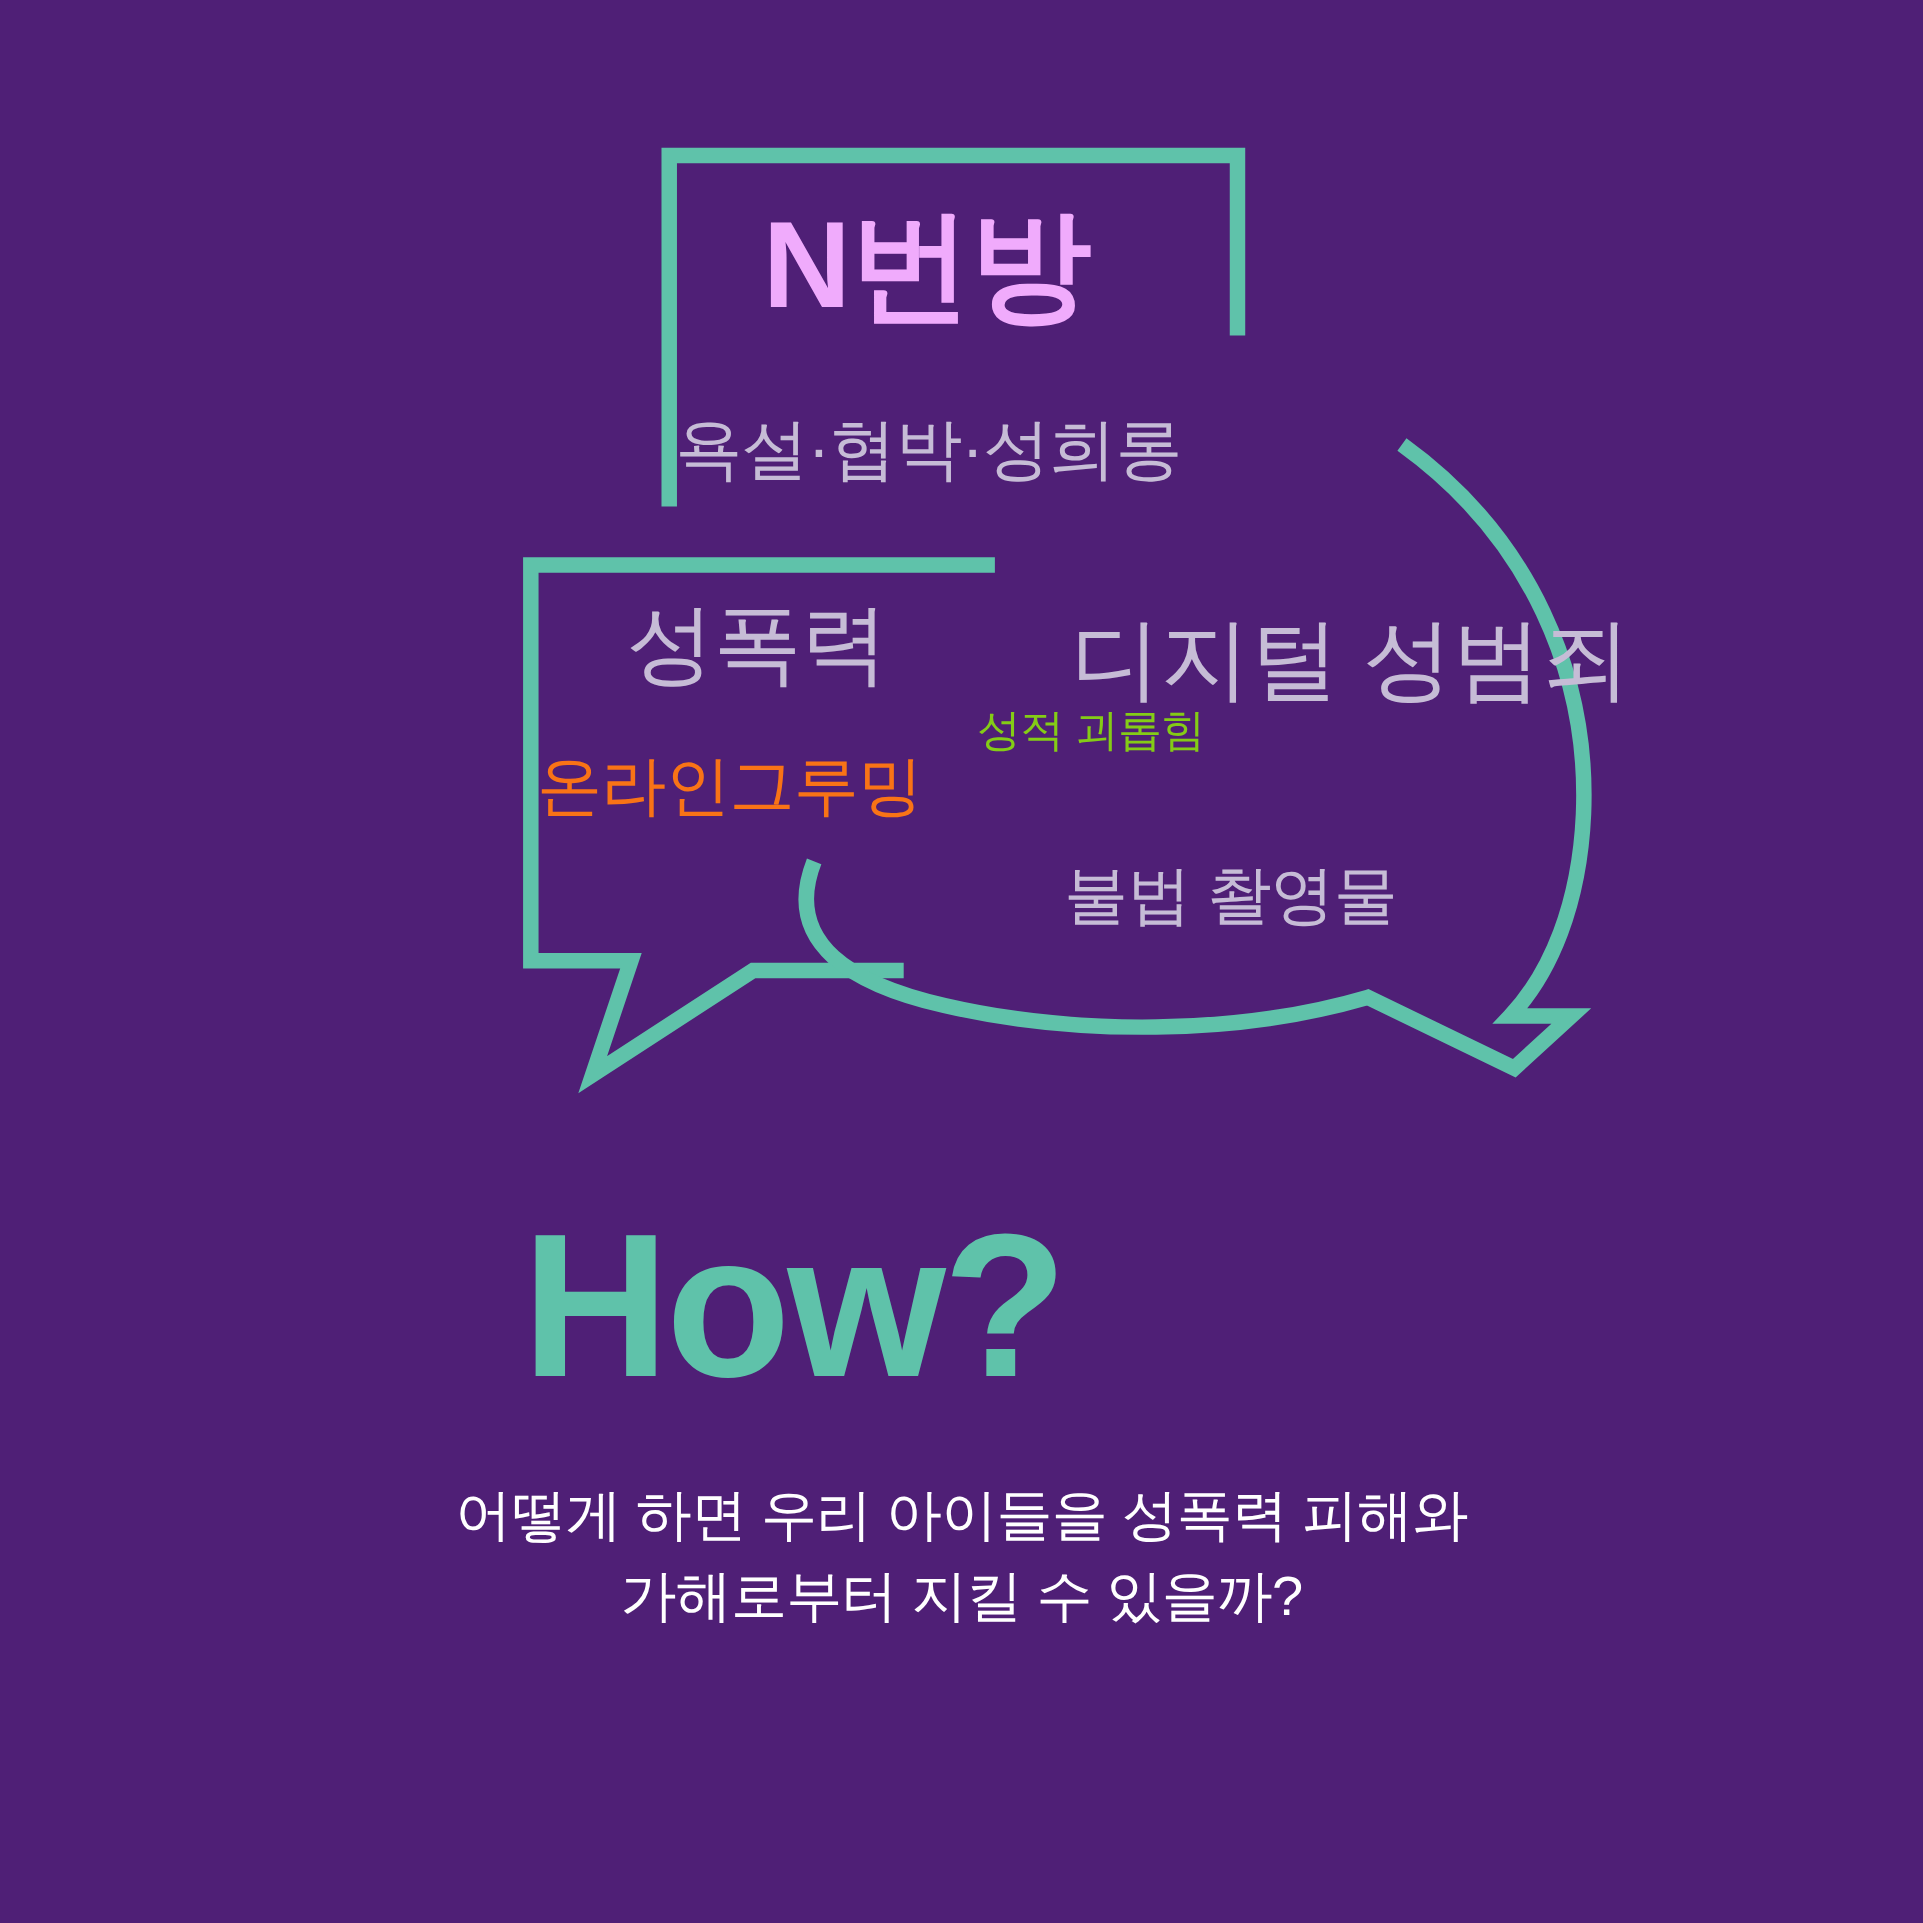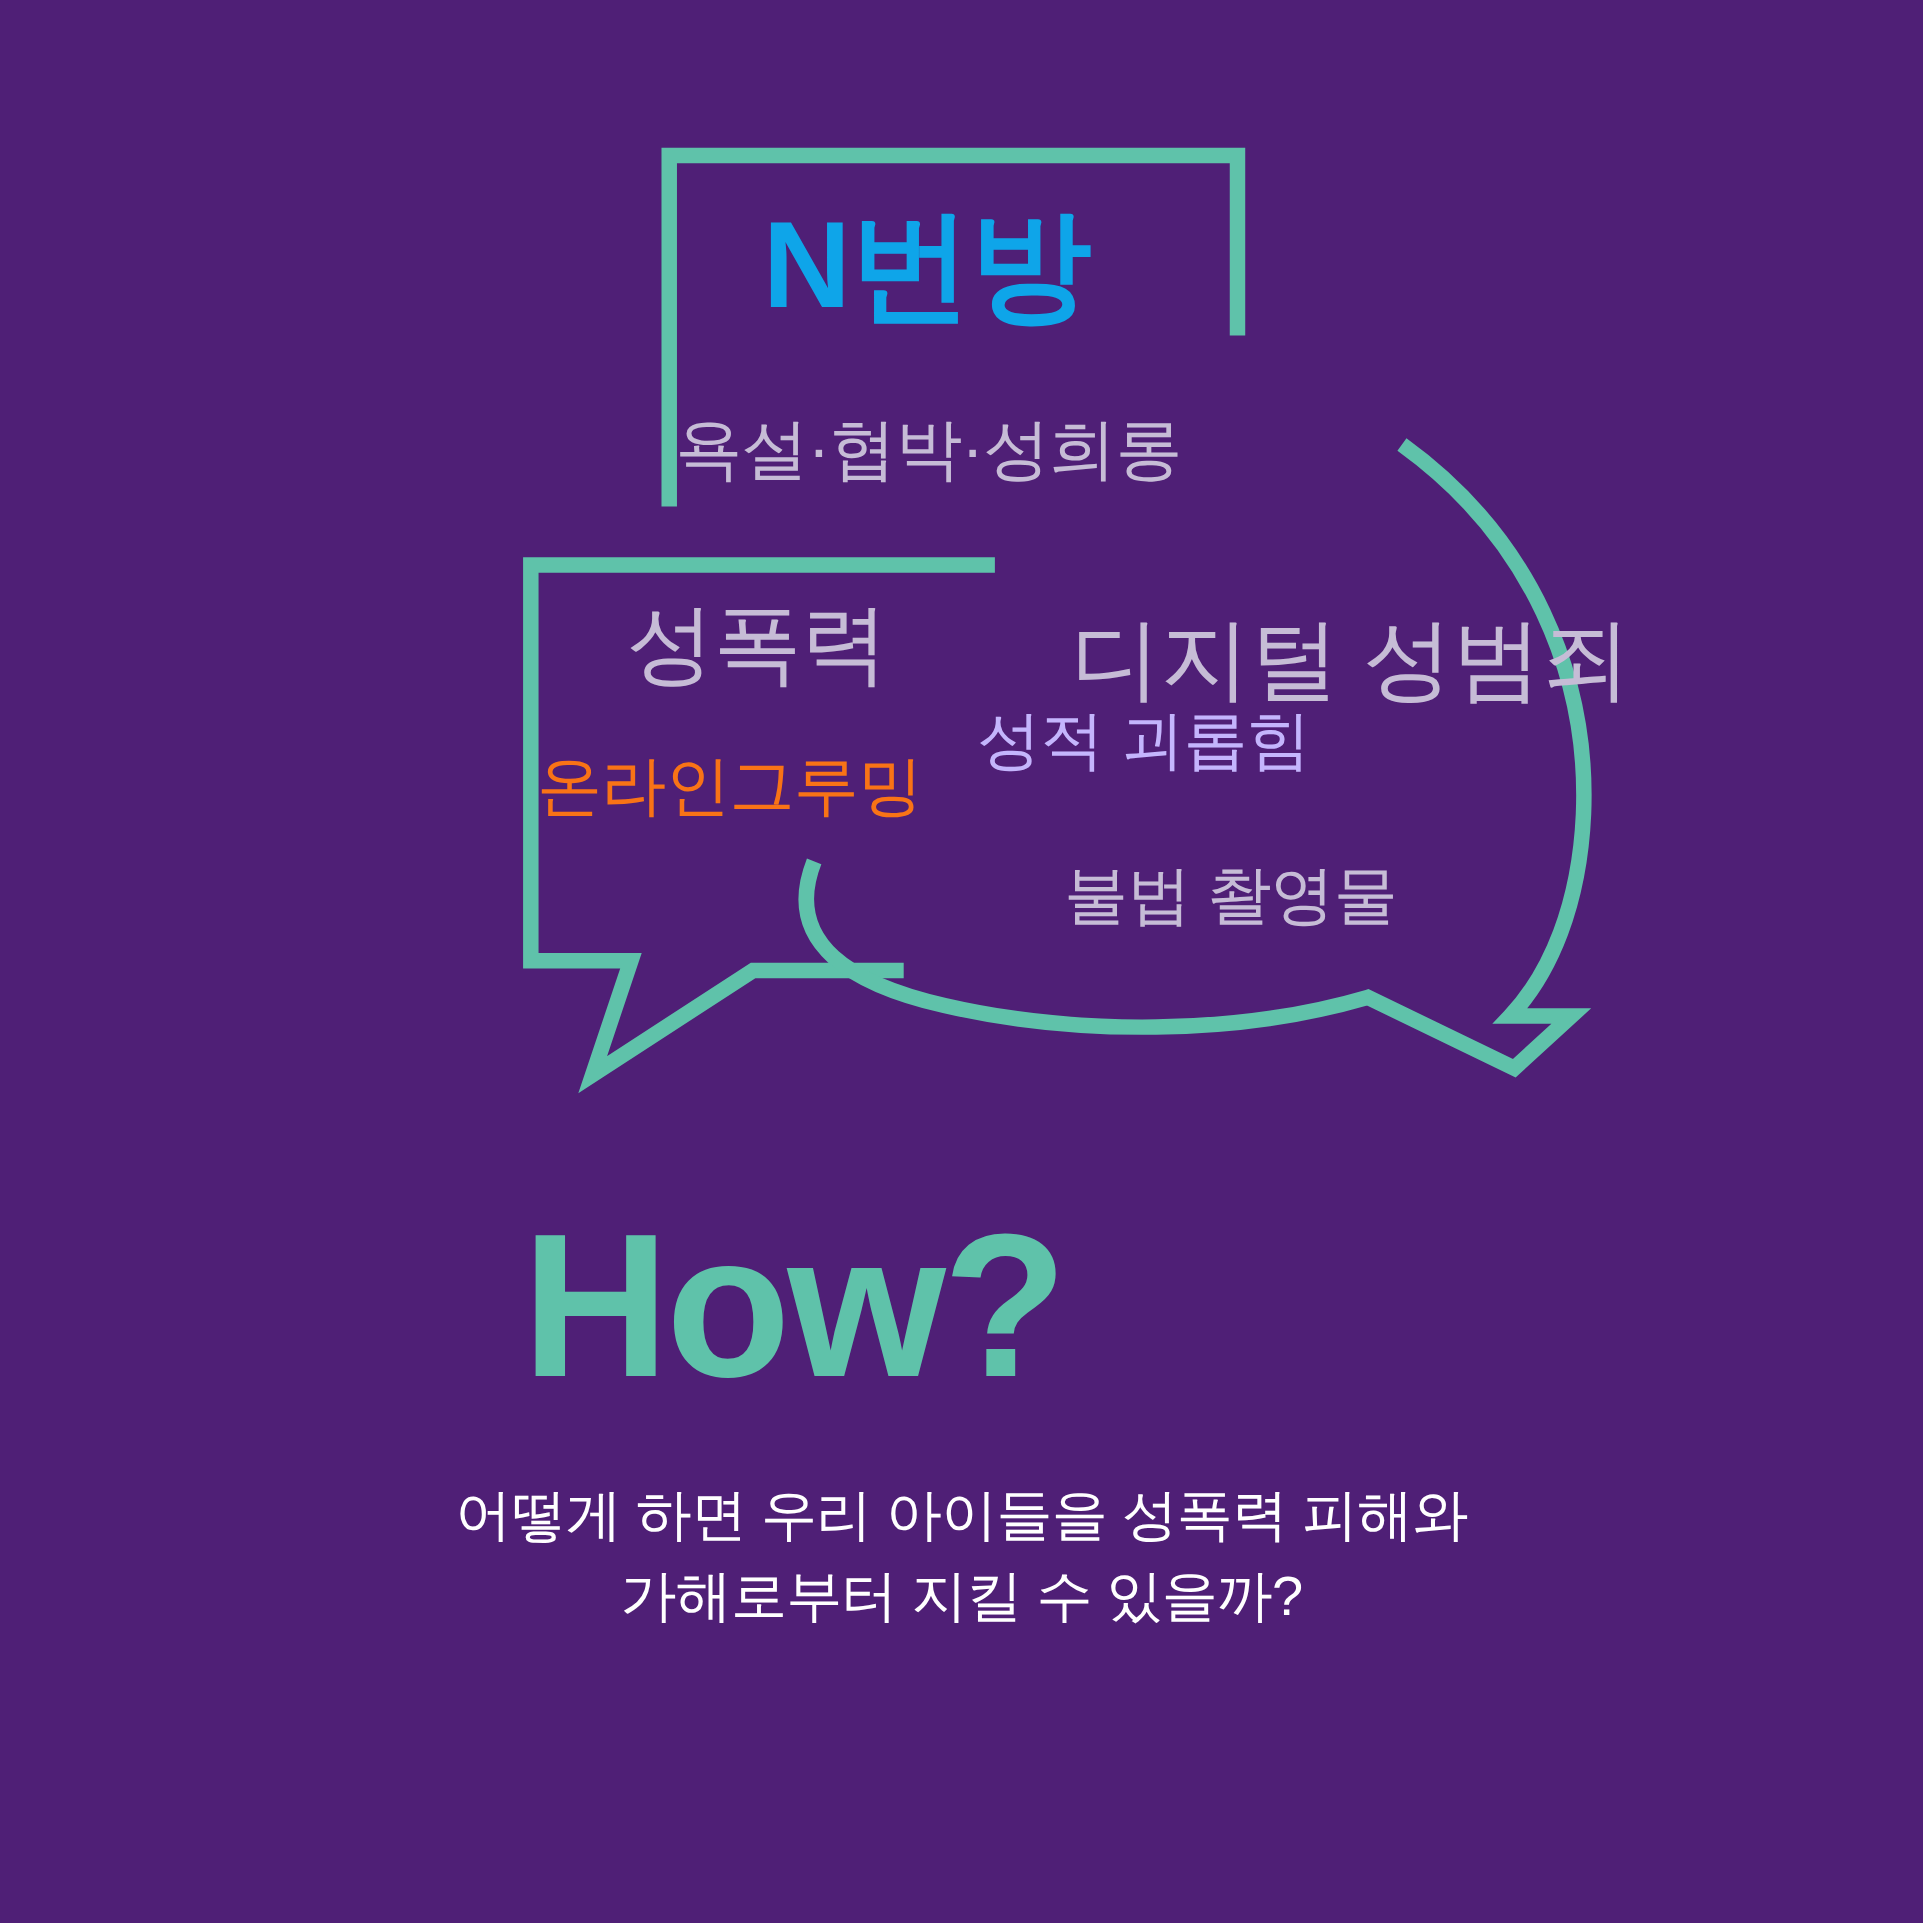--- a/index.html
+++ b/index.html
@@ -30,21 +30,21 @@
     line-height: 1;
     font-family: "Liberation Sans", "DejaVu Sans", sans-serif;
   }
   
   .kw-nbang {
     left: 0; top: 204px;
     width: 1853px;
     text-align: center;
     font-size: 122px;
     font-weight: 700;
-    color: #0ea5e9;
+    color: #f0abfc;
     letter-spacing: -1.6px;
   }
   .kw-insult {
     left: 0; top: 415px;
     width: 1857px;
     text-align: center;
     font-size: 67px;
     font-weight: 400;
     color: #c6bcd6;
     letter-spacing: -0.8px;
@@ -70,23 +70,23 @@
   .kw-digital {
     left: 1071px; top: 582px;
     font-size: 90px;
     font-weight: 400;
     color: #c6bcd6;
     letter-spacing: -0.8px;
     margin-top: 32px;
   }
   .kw-harass {
     left: 977px; top: 708px;
-    font-size: 64px;
+    font-size: 44px;
     font-weight: 400;
-    color: #c4b5fd;
+    color: #84cc16;
     letter-spacing: -0.8px;
   }
   .kw-illegal {
     left: 1064px; top: 863px;
     font-size: 64px;
     font-weight: 400;
     color: #c6bcd6;
     letter-spacing: -0.8px;
   }
   

